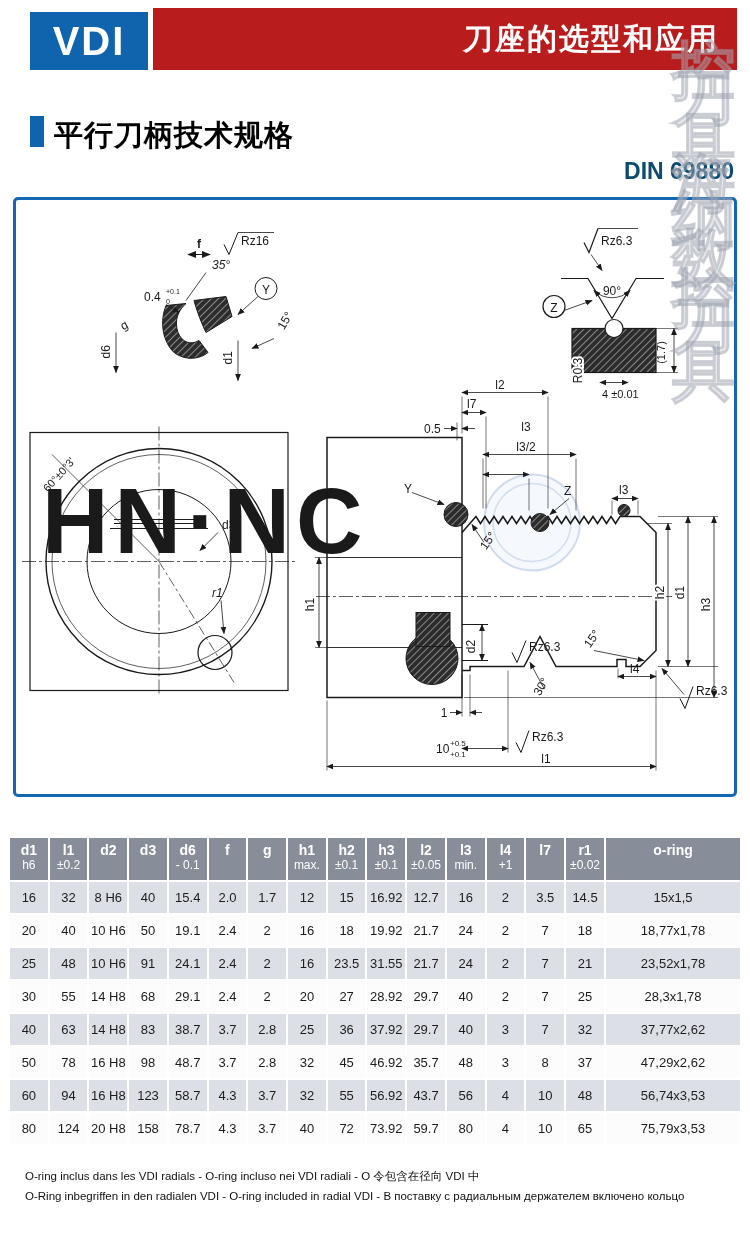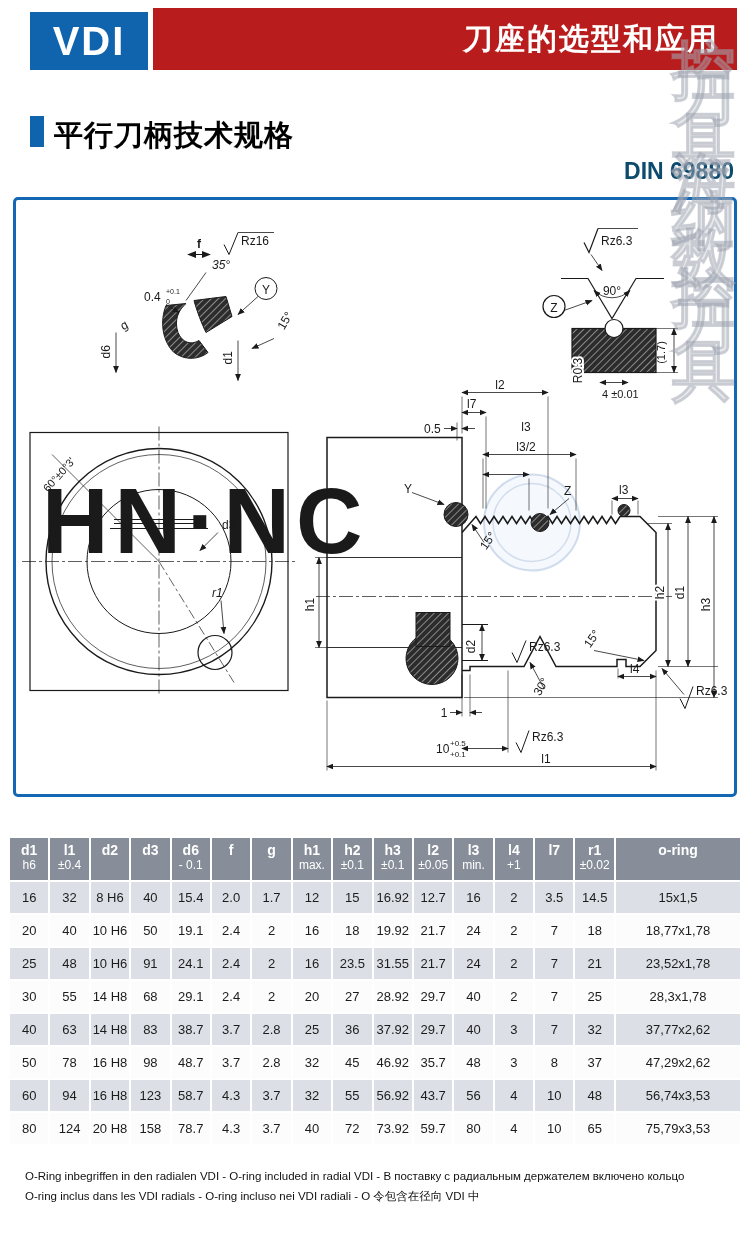--- a/index.html
+++ b/index.html
@@ -42,21 +42,21 @@
   svg text { font-family:"Liberation Sans", sans-serif; fill:#1a1a1a; }
   .it { font-style:italic; }
 
   
   .table-wrap { position:absolute; top:836px; left:8px; width:734px; }
   table { width:100%; border-collapse:separate; border-spacing:2px; table-layout:fixed; }
   th {
     background:#878e99; color:#fff; font-weight:bold;
     vertical-align:top; padding-top:5px; height:42px;
   }
-  th:last-child, td:last-child { width:124px; }
+  th:last-child, td:last-child { width:134px; }
   .th-main { font-size:14px; line-height:15px; }
   .th-sub { font-size:12px; font-weight:normal; line-height:11px; margin-top:2px; min-height:11px; }
   td { text-align:center; font-size:13px; height:31px; color:#1c1c1c; }
   tr.row-shade td { background:#dce0e6; }
   tr.row-plain td { background:#fcfcfd; }
 
   
   .footer-note { position:absolute; top:1166px; left:25px; right:20px; font-size:11.5px; line-height:1.75; color:#111; }
 
   
@@ -295,21 +295,21 @@
   <div class="table-wrap">
     <table>
       <thead>
         <tr>
             <th>
               <div class="th-main">d1</div>
               <div class="th-sub">h6</div>
             </th>
             <th>
               <div class="th-main">l1</div>
-              <div class="th-sub">±0.4</div>
+              <div class="th-sub">±0.2</div>
             </th>
             <th>
               <div class="th-main">d2</div>
               <div class="th-sub">&nbsp;</div>
             </th>
             <th>
               <div class="th-main">d3</div>
               <div class="th-sub">&nbsp;</div>
             </th>
             <th>
@@ -505,19 +505,19 @@
             <td>4</td>
             <td>10</td>
             <td>65</td>
             <td>75,79x3,53</td>
           </tr>
         </tbody>
     </table>
   </div>
 
   <div class="footer-note">
+    <div>O-ring inclus dans les VDI radials  -  O-ring incluso nei VDI radiali  -  O 令包含在径向 VDI 中</div>
     <div>O-Ring inbegriffen in den radialen VDI  -  O-ring included in radial VDI  -  В поставку с радиальным держателем включено кольцо</div>
-    <div>O-ring inclus dans les VDI radials  -  O-ring incluso nei VDI radiali  -  O 令包含在径向 VDI 中</div>
   </div>
 
   <div class="side-watermark">控刀具海纳数控刀具</div>
 
 </div>
 
 </body></html>

